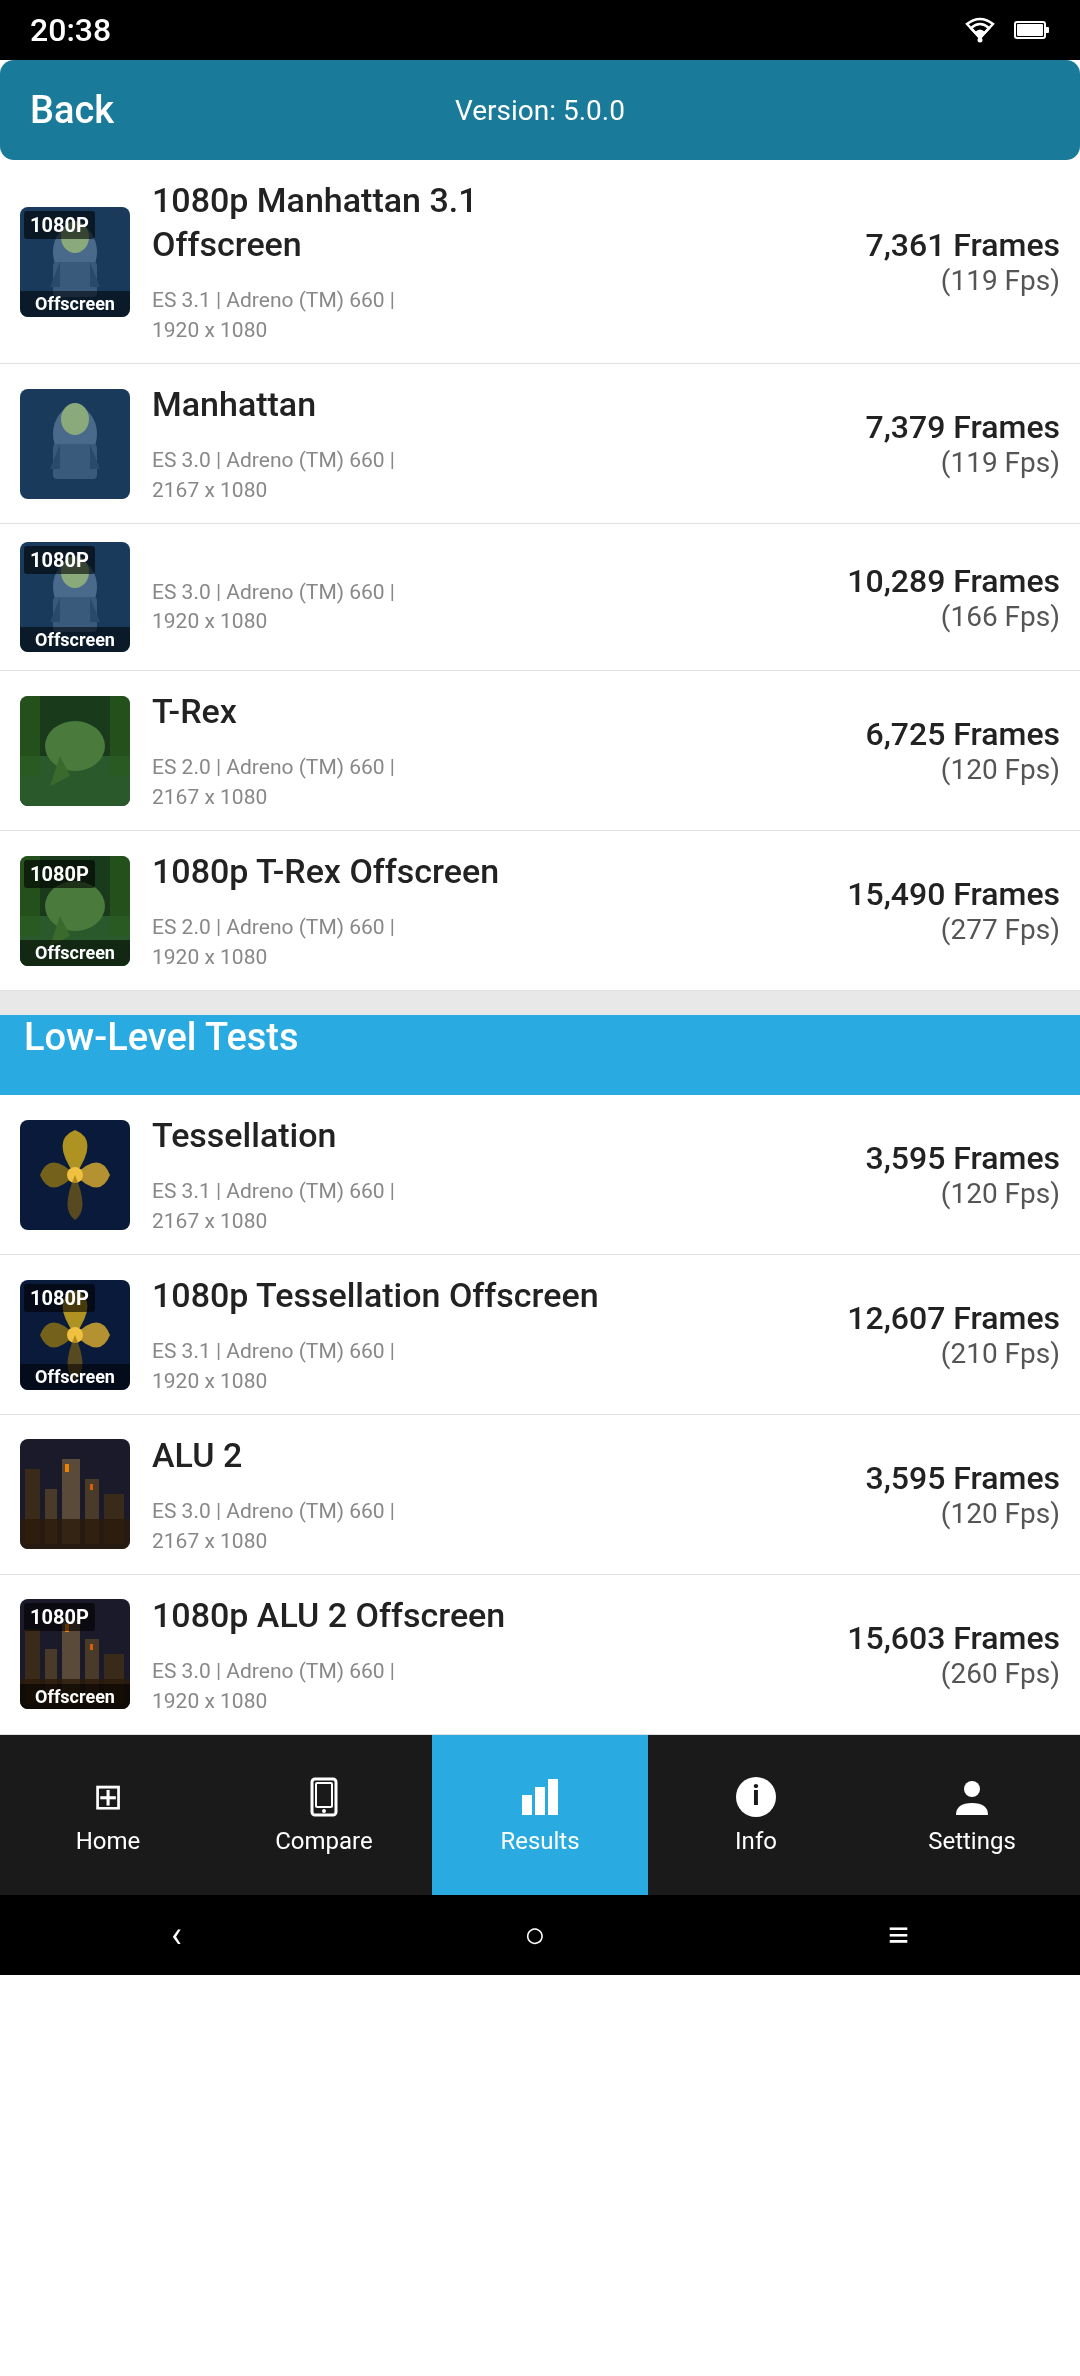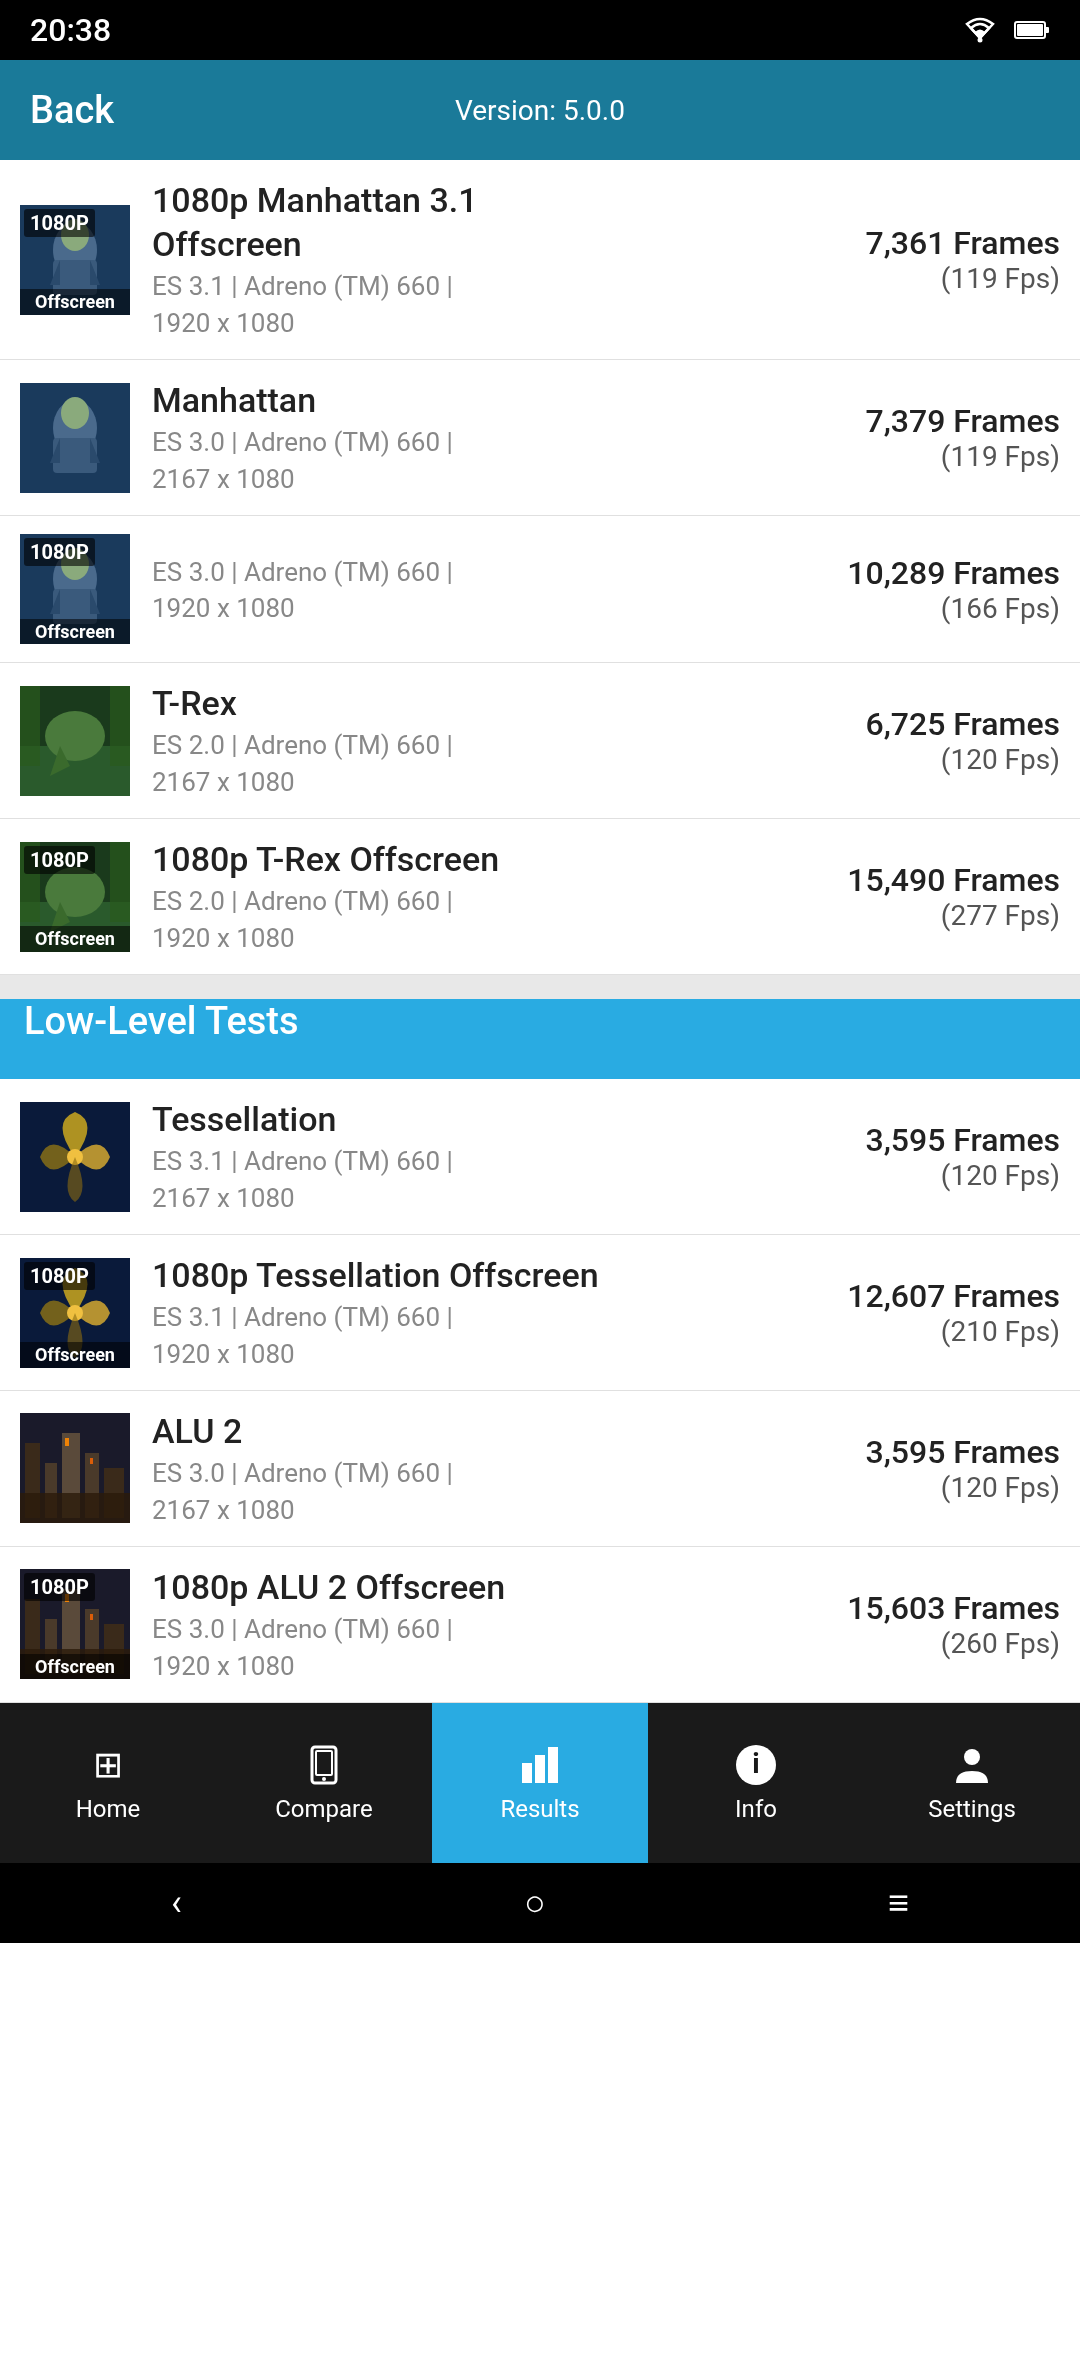--- a/index.html
+++ b/index.html
@@ -31,20 +31,21 @@
     }
 
     
     .header {
       background: #1a7a99;
       height: 100px;
       display: flex;
       align-items: center;
       padding: 0 30px;
       position: relative;
+      border-radius: 14px;
     }
     .header-back {
       color: #fff;
       font-size: 38px;
       font-weight: 500;
     }
     .header-version {
       color: #fff;
       font-size: 28px;
       position: absolute;
@@ -61,21 +62,21 @@
       background: #fff;
       min-height: 120px;
     }
     .list-item-thumb {
       width: 110px;
       height: 110px;
       flex-shrink: 0;
       margin-right: 22px;
       position: relative;
       overflow: hidden;
-      border-radius: 0;
+      border-radius: 8px;
     }
     .thumb-overlay {
       position: absolute;
       bottom: 0;
       left: 0;
       right: 0;
       background: rgba(0,0,0,0.55);
       color: #fff;
       font-size: 18px;
       font-weight: bold;
@@ -98,23 +99,23 @@
     .list-item-text {
       flex: 1;
     }
     .list-item-title {
       font-size: 34px;
       font-weight: 500;
       color: #222;
       line-height: 1.3;
     }
     .list-item-sub {
-      font-size: 26px;
+      font-size: 21px;
       color: #888;
-      margin-top: 2px;
+      margin-top: 20px;
       line-height: 1.4;
     }
     .list-item-result {
       text-align: right;
       flex-shrink: 0;
       min-width: 200px;
     }
     .result-frames {
       font-size: 32px;
       font-weight: 500;

